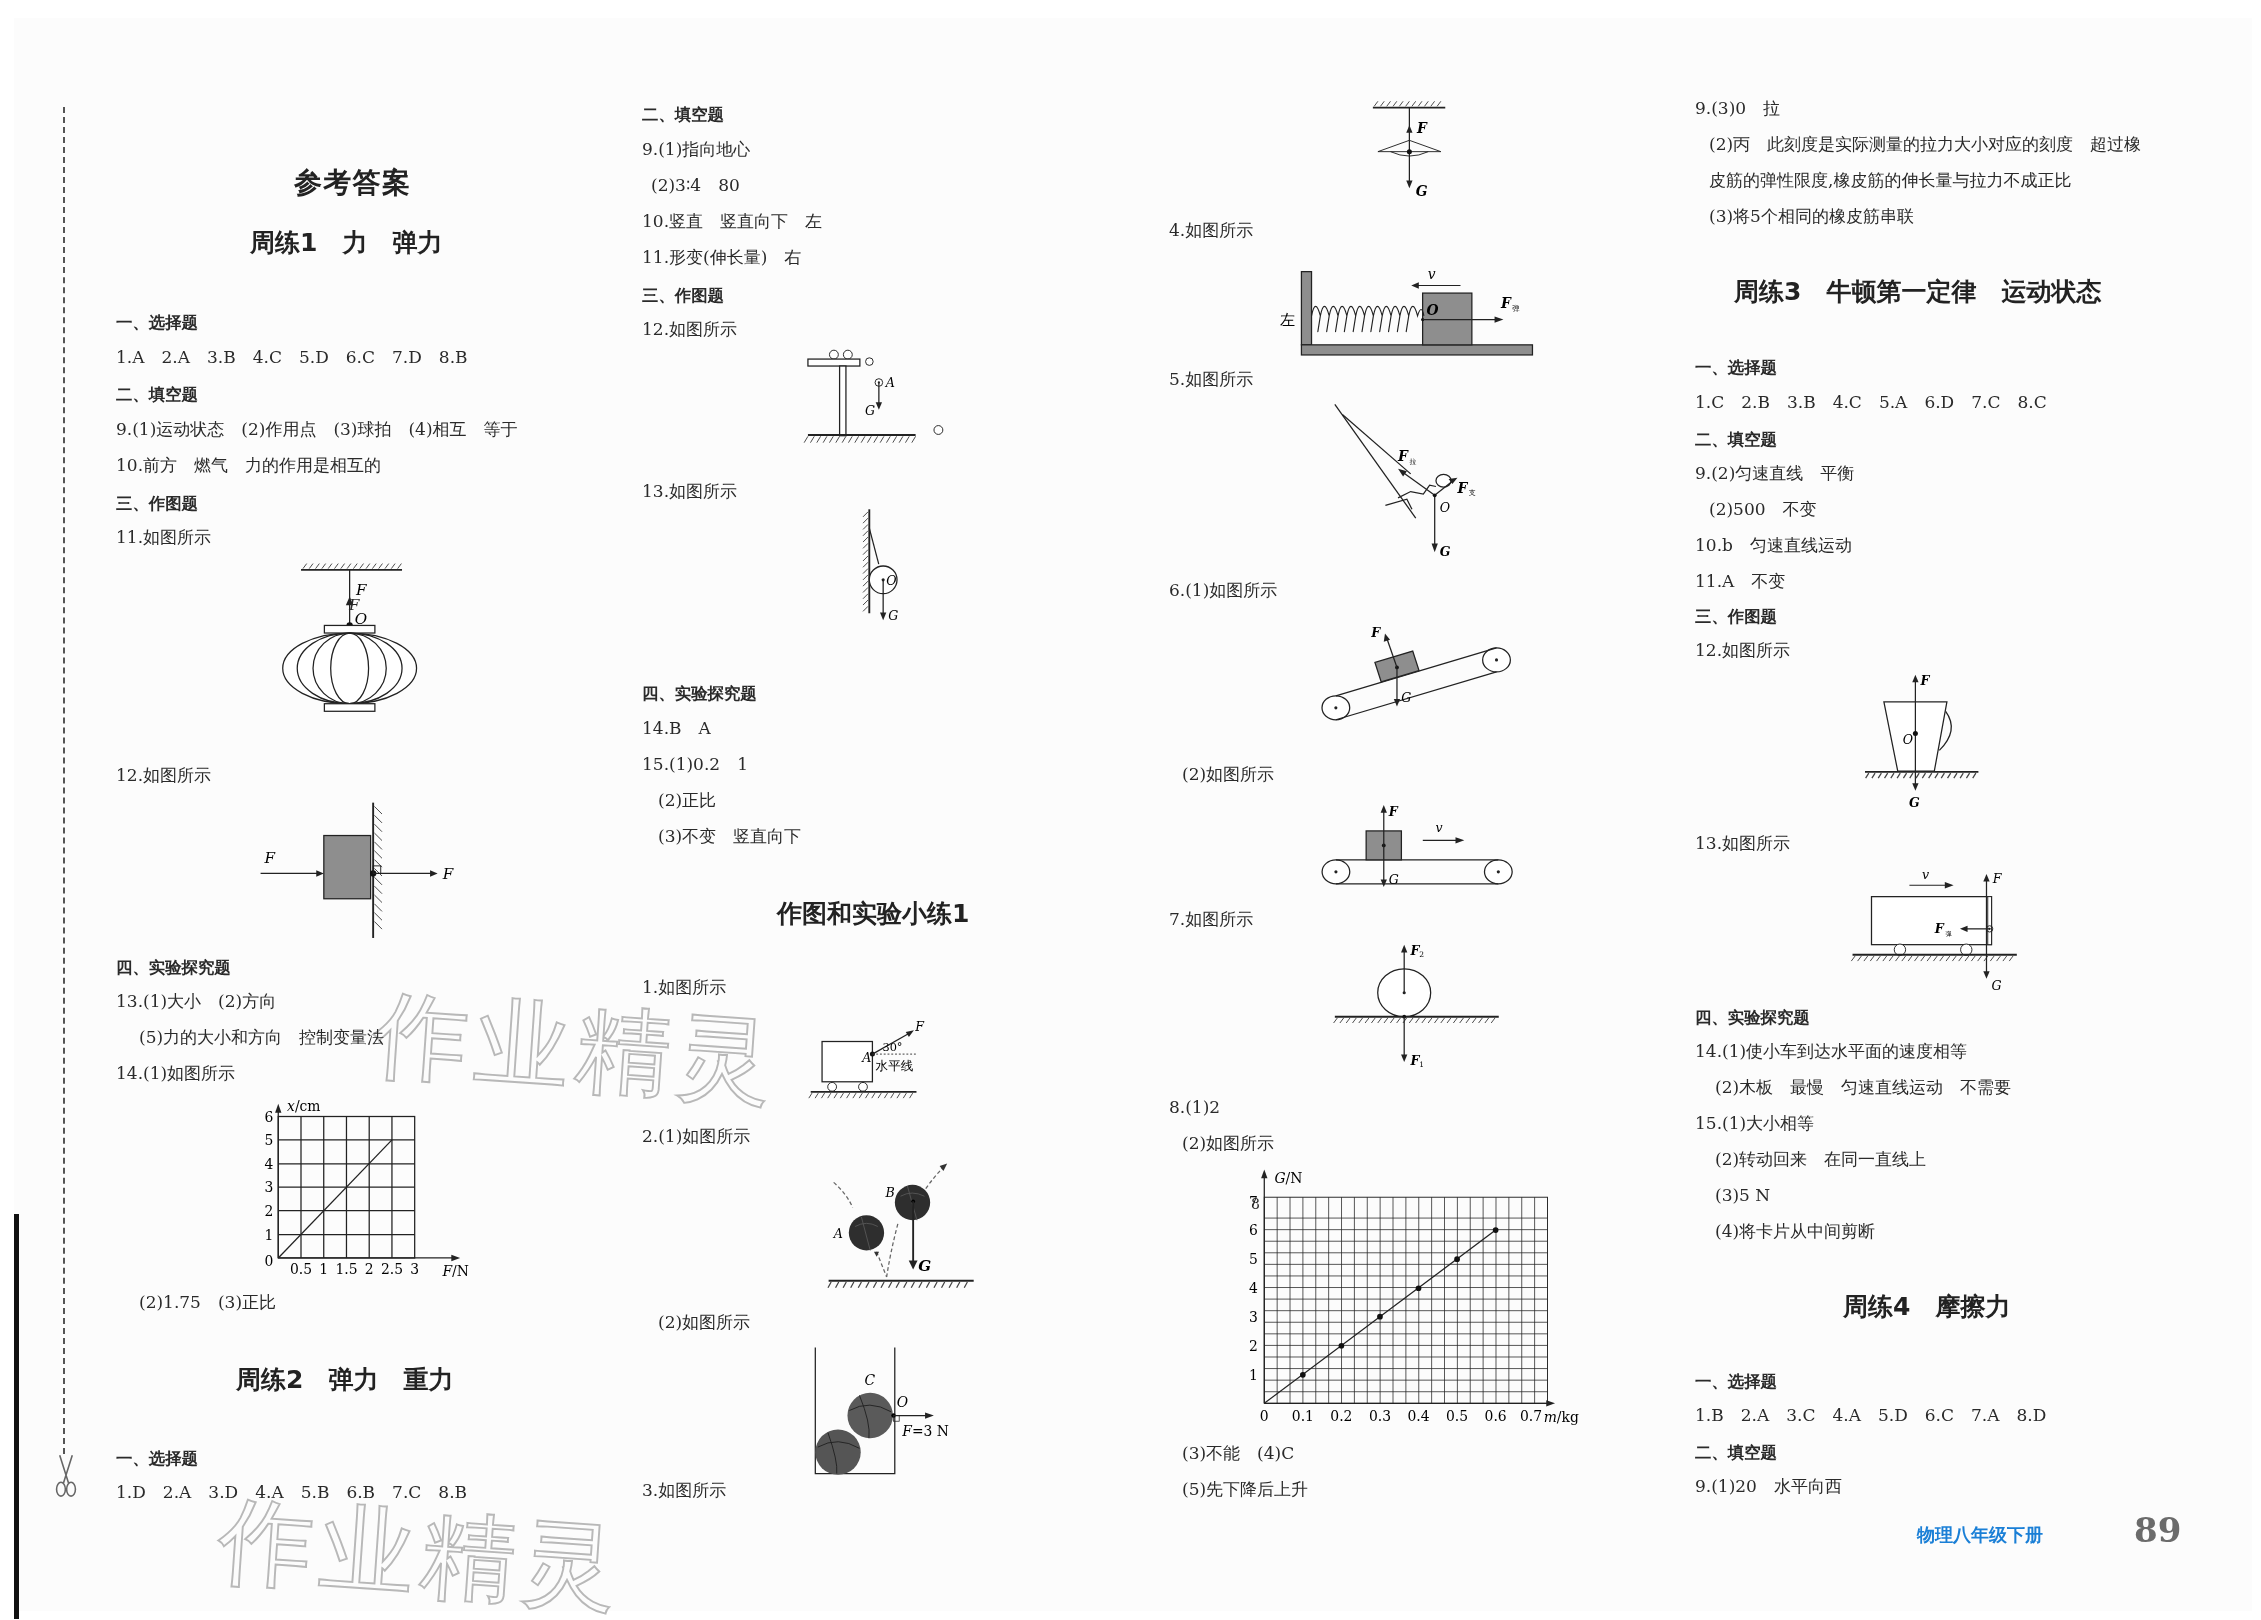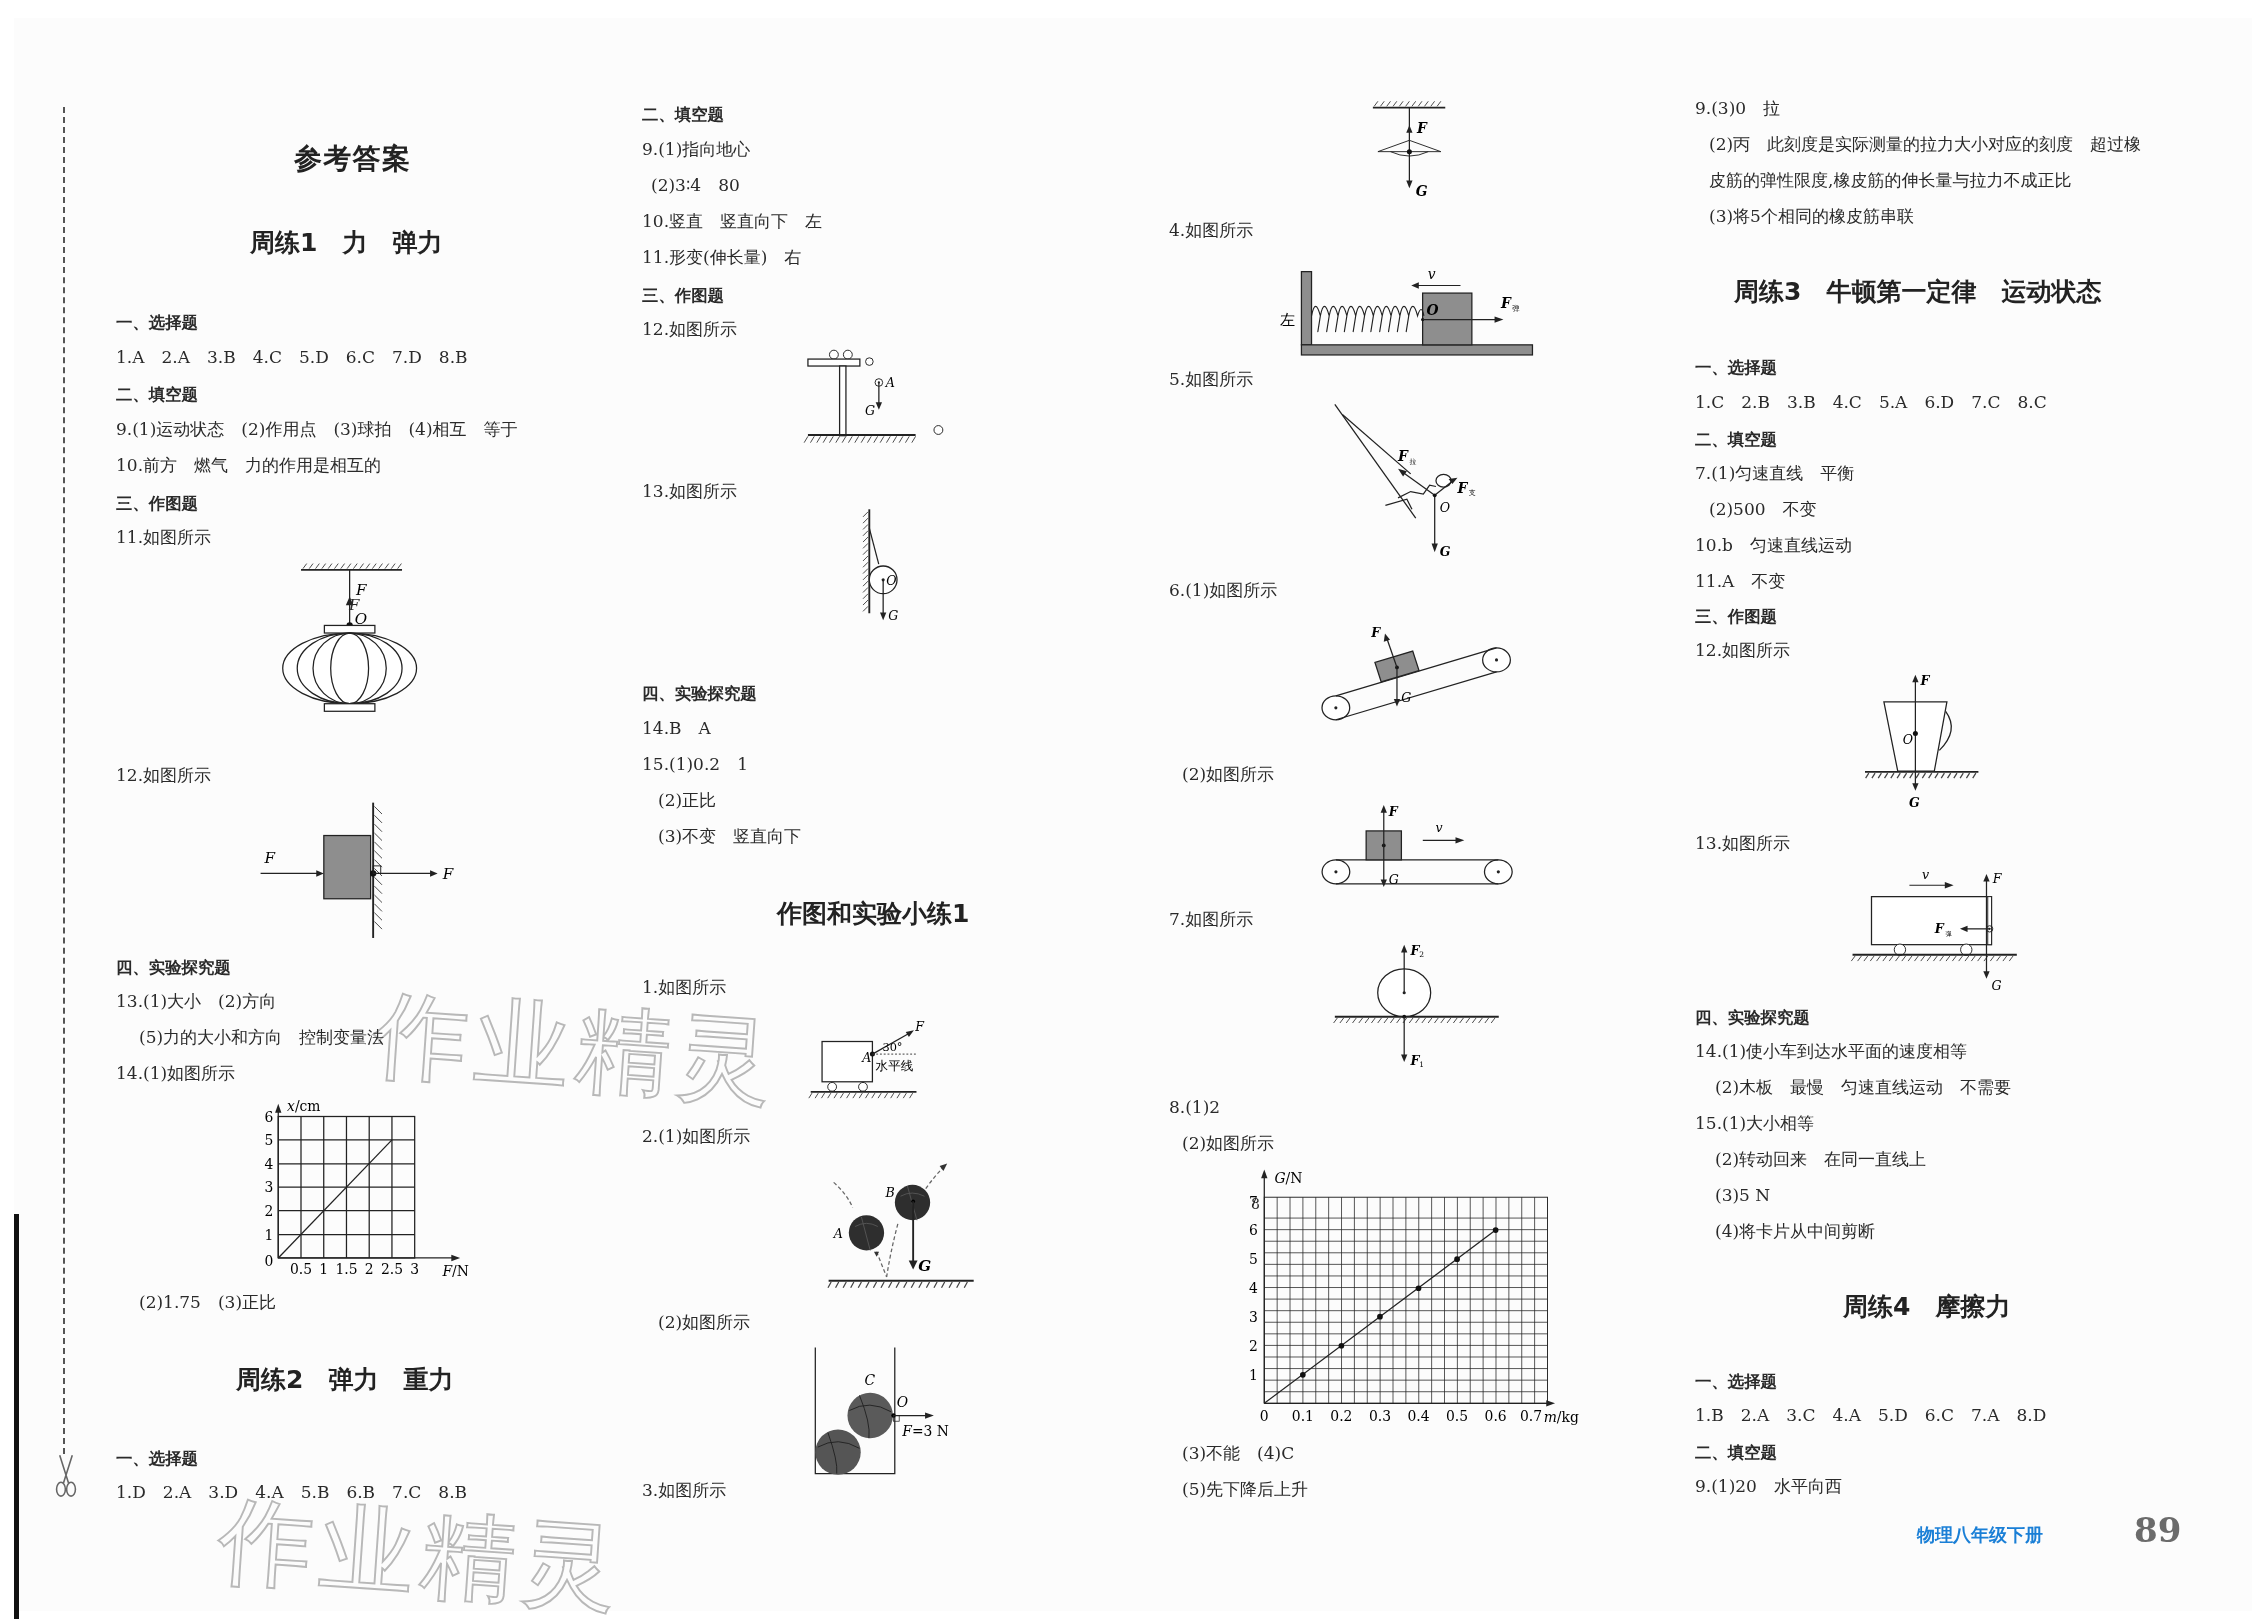--- a/index.html
+++ b/index.html
@@ -2,21 +2,21 @@
 <html style="font-size:10px"><head>
 <meta charset="utf-8">
 <style>
   html,body{margin:0;padding:0;}
   body{width:2261px;height:1621px;background:#ffffff;position:relative;overflow:hidden;
        font-family:"DejaVu Serif","Liberation Serif",serif;color:#2a2a2a;}
   .page{position:absolute;left:14px;top:17.7px;width:2238px;height:1593px;background:#fcfcfc;}
   .abs{position:absolute;white-space:nowrap;}
   .txt{font-size:17px;line-height:21.5px;}
   .sec{font-family:"DejaVu Sans","Liberation Sans",sans-serif;font-weight:bold;font-size:16.4px;}
-  .h1{font-family:"DejaVu Sans","Liberation Sans",sans-serif;font-weight:bold;font-size:28px;letter-spacing:1.3px;color:#222;}
+  .h1{font-family:"DejaVu Sans","Liberation Sans",sans-serif;font-weight:bold;font-size:28px;letter-spacing:1.3px;color:#222;margin-top:24px;}
   .h2{font-family:"DejaVu Sans","Liberation Sans",sans-serif;font-weight:bold;font-size:25px;color:#222;word-spacing:8.9px;}
   .cutline{position:absolute;left:63px;top:107px;height:1347px;border-left:2.5px dashed #555;}
   .edge-bar{position:absolute;left:14px;top:1214px;width:5px;height:405px;background:#111;}
   .wm{position:absolute;font-family:"DejaVu Sans","Liberation Sans",sans-serif;font-size:95px;
       color:transparent;-webkit-text-stroke:1.9px #b8b8b8;letter-spacing:6.3px;transform:rotate(4deg);}
   .footer-book{font-family:"DejaVu Sans","Liberation Sans",sans-serif;font-weight:bold;font-size:18px;}
   .footer-num{font-family:"DejaVu Serif","Liberation Serif",serif;font-weight:bold;font-size:34px;color:#6b6b6b;}
   svg text{font-family:"DejaVu Serif","Liberation Serif",serif;}
   .it{font-style:italic;}
 </style>
@@ -464,21 +464,21 @@
 
 <div>
   <div class="abs txt" style="left:1695px;top:98px">9.(3)0　拉</div>
   <div class="abs txt" style="left:1709px;top:134px">(2)丙　此刻度是实际测量的拉力大小对应的刻度　超过橡</div>
   <div class="abs txt" style="left:1709px;top:170px">皮筋的弹性限度,橡皮筋的伸长量与拉力不成正比</div>
   <div class="abs txt" style="left:1709px;top:206px">(3)将5个相同的橡皮筋串联</div>
   <div class="abs h2" style="left:1734px;top:275px">周练3　牛顿第一定律　运动状态</div>
   <div class="abs sec" style="left:1695px;top:357px">一、选择题</div>
   <div class="abs txt" style="left:1695px;top:392px">1.C　2.B　3.B　4.C　5.A　6.D　7.C　8.C</div>
   <div class="abs sec" style="left:1695px;top:429px">二、填空题</div>
-  <div class="abs txt" style="left:1695px;top:463px">7.(1)匀速直线　平衡</div>
+  <div class="abs txt" style="left:1695px;top:463px">9.(2)匀速直线　平衡</div>
   <div class="abs txt" style="left:1709px;top:499px">(2)500　不变</div>
   <div class="abs txt" style="left:1695px;top:535px">10.b　匀速直线运动</div>
   <div class="abs txt" style="left:1695px;top:571px">11.A　不变</div>
   <div class="abs sec" style="left:1695px;top:606px">三、作图题</div>
   <div class="abs txt" style="left:1695px;top:640px">12.如图所示</div>
 
   <svg class="abs" style="left:1865px;top:667px" width="126" height="158" viewBox="0 0 200 250">
     <path d="M30 55 L130 55 L110 165 L52 165 Z" fill="#fff" stroke="#222" stroke-width="2"></path>
     <path d="M128 70 Q150 100 118 132" fill="none" stroke="#222" stroke-width="2"></path>
     <line x1="80" y1="20" x2="80" y2="188" stroke="#222" stroke-width="2"></line>

